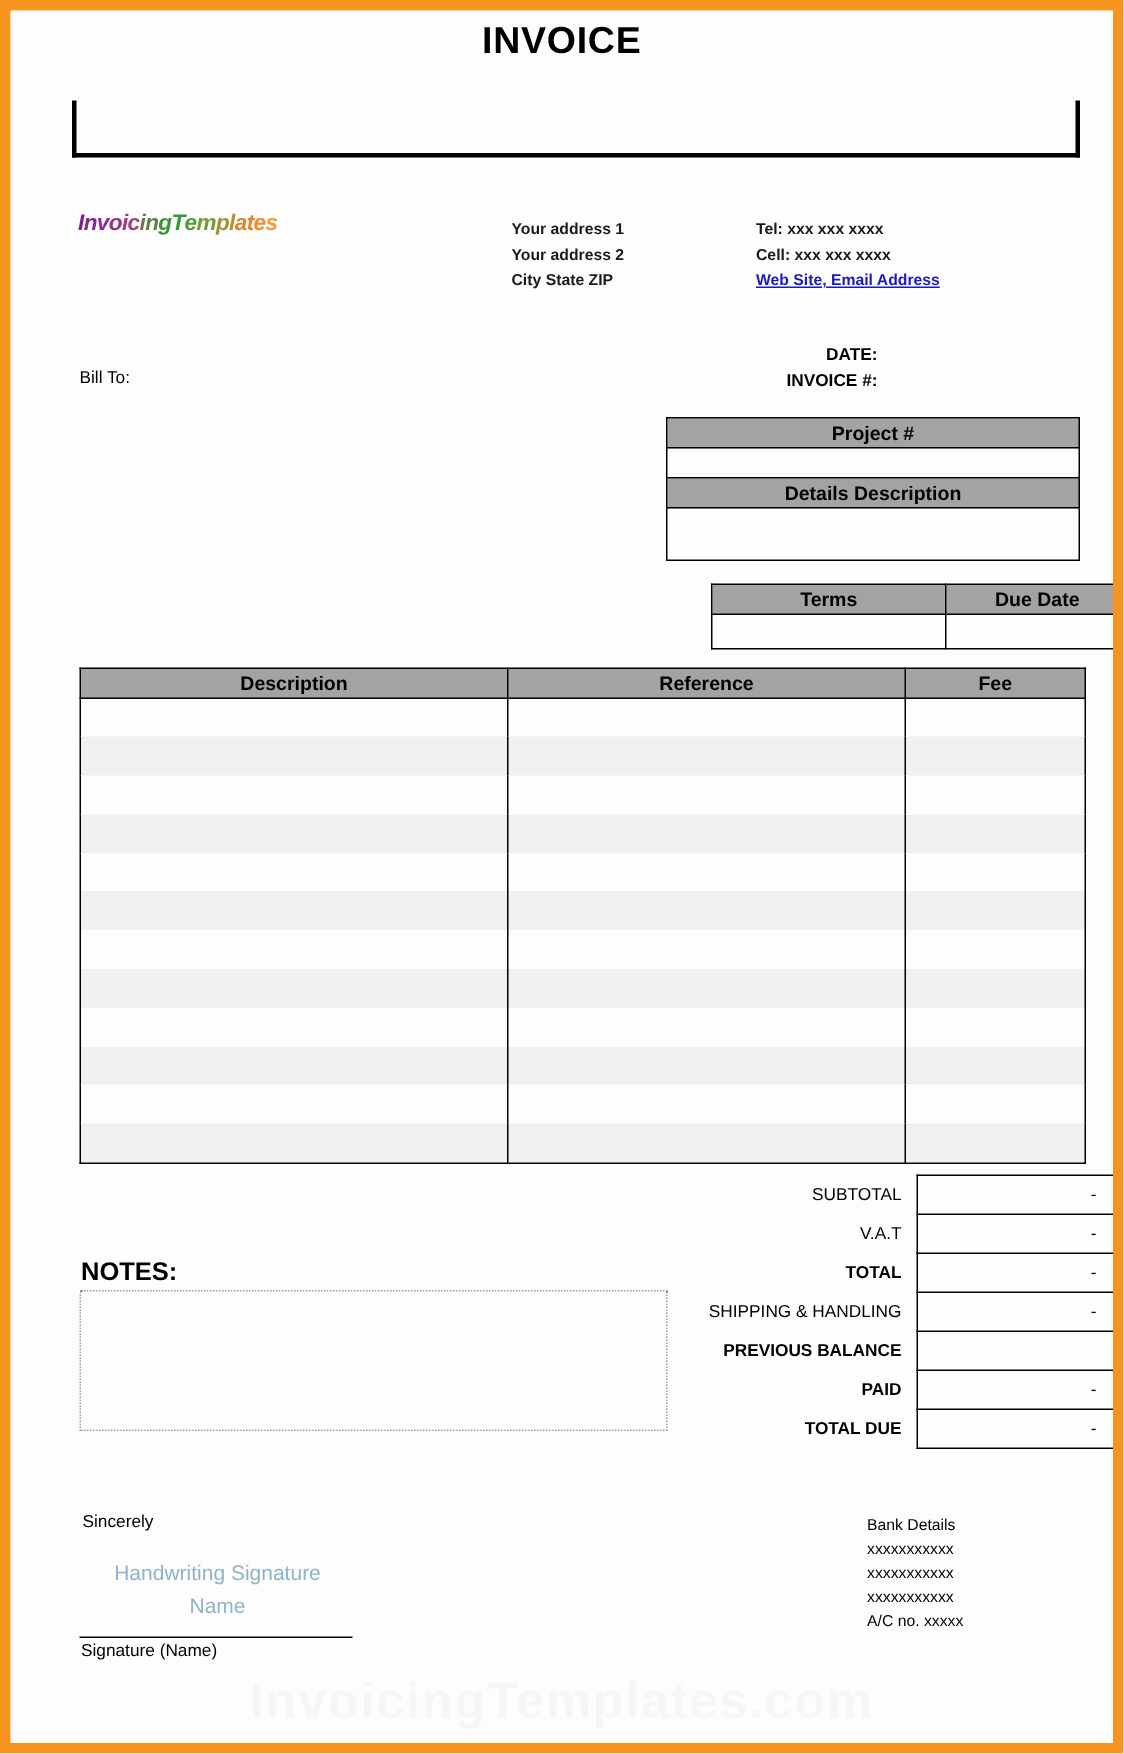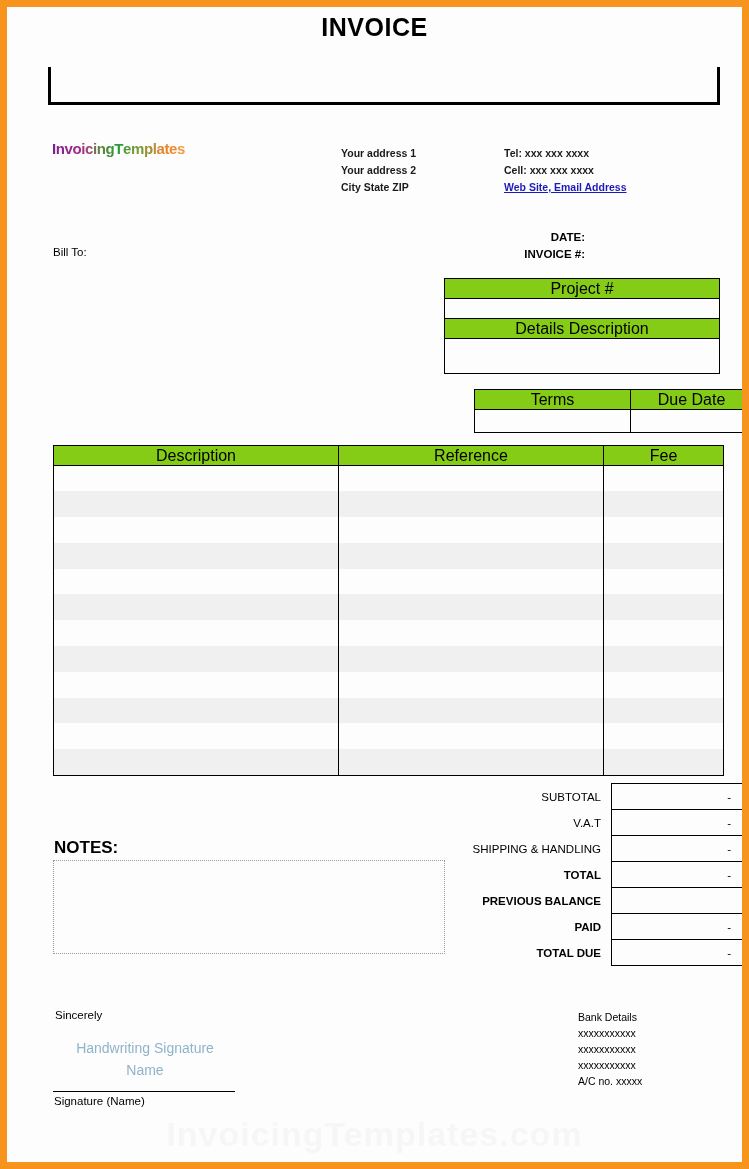--- a/index.html
+++ b/index.html
@@ -52,20 +52,21 @@
     color: #000;
   }
 
   
   .logo {
     position: absolute;
     left: 45px;
     top: 134px;
     font-size: 15px;
     font-weight: bold;
+    font-style: italic;
     letter-spacing: -0.4px;
     white-space: nowrap;
     line-height: 1;
   }
   .logo span { display: inline-block; }
 
   
   .addr-col {
     position: absolute;
     font-size: 10.5px;
@@ -108,24 +109,24 @@
     position: absolute;
     border-collapse: collapse;
     table-layout: fixed;
   }
   .tbl td, .tbl th {
     border: 1px solid #000;
     padding: 0;
     margin: 0;
   }
   .hdr {
-    background: #84cc16;
+    background: #a3a3a3;
     text-align: center;
-    font-size: 16px;
-    font-weight: normal;
+    font-size: 13px;
+    font-weight: bold;
     color: #000;
     height: 19px;
     line-height: 19px;
   }
   .blank { background: #fdfdfd; }
 
   
   #project-table { left: 437px; top: 271px; width: 276px; }
   #project-table .row-blank-1 { height: 19px; }
   #project-table .row-blank-2 { height: 34px; }
@@ -390,25 +391,25 @@
       <tbody id="totals-body">
           <tr>
             <td class="t-label">SUBTOTAL</td>
             <td class="t-value">-</td>
           </tr>
           <tr>
             <td class="t-label">V.A.T</td>
             <td class="t-value">-</td>
           </tr>
           <tr>
+            <td class="t-label bold">TOTAL</td>
+            <td class="t-value">-</td>
+          </tr>
+          <tr>
             <td class="t-label">SHIPPING &amp; HANDLING</td>
-            <td class="t-value">-</td>
-          </tr>
-          <tr>
-            <td class="t-label bold">TOTAL</td>
             <td class="t-value">-</td>
           </tr>
           <tr>
             <td class="t-label bold">PREVIOUS BALANCE</td>
             <td class="t-value"></td>
           </tr>
           <tr>
             <td class="t-label bold">PAID</td>
             <td class="t-value">-</td>
           </tr>

